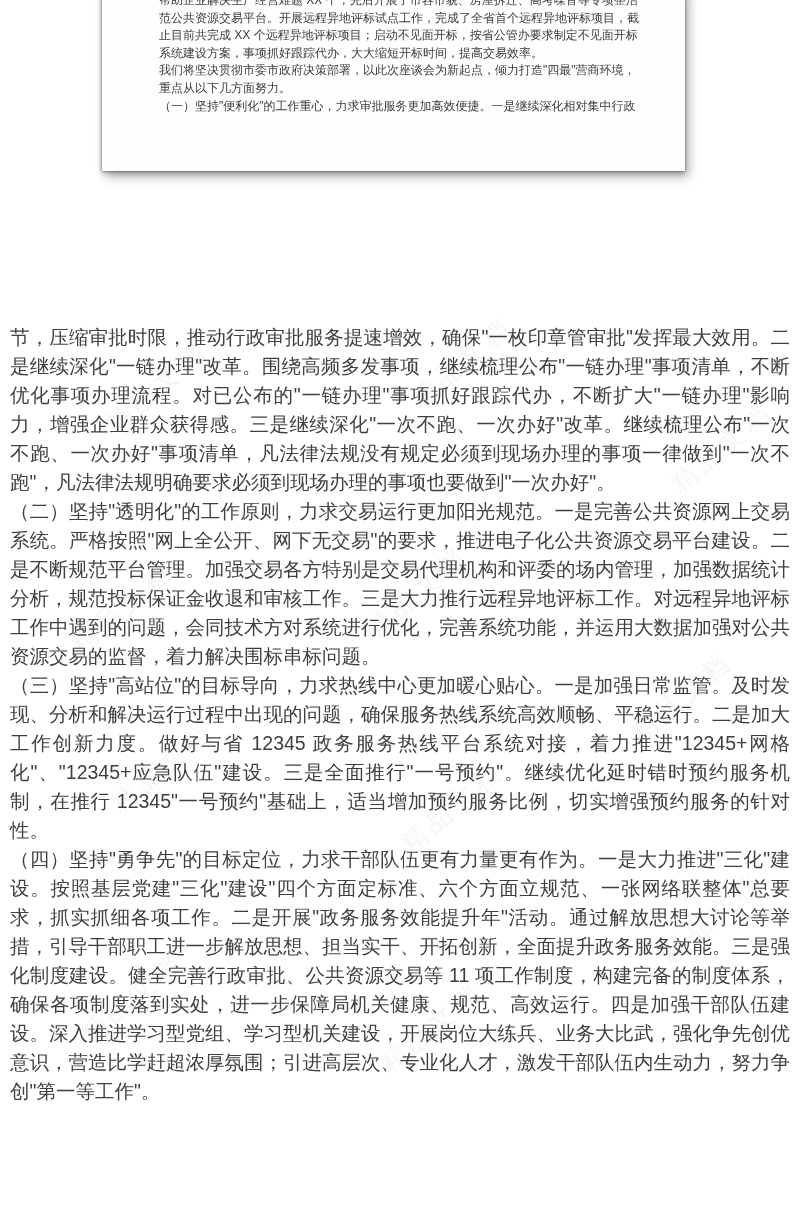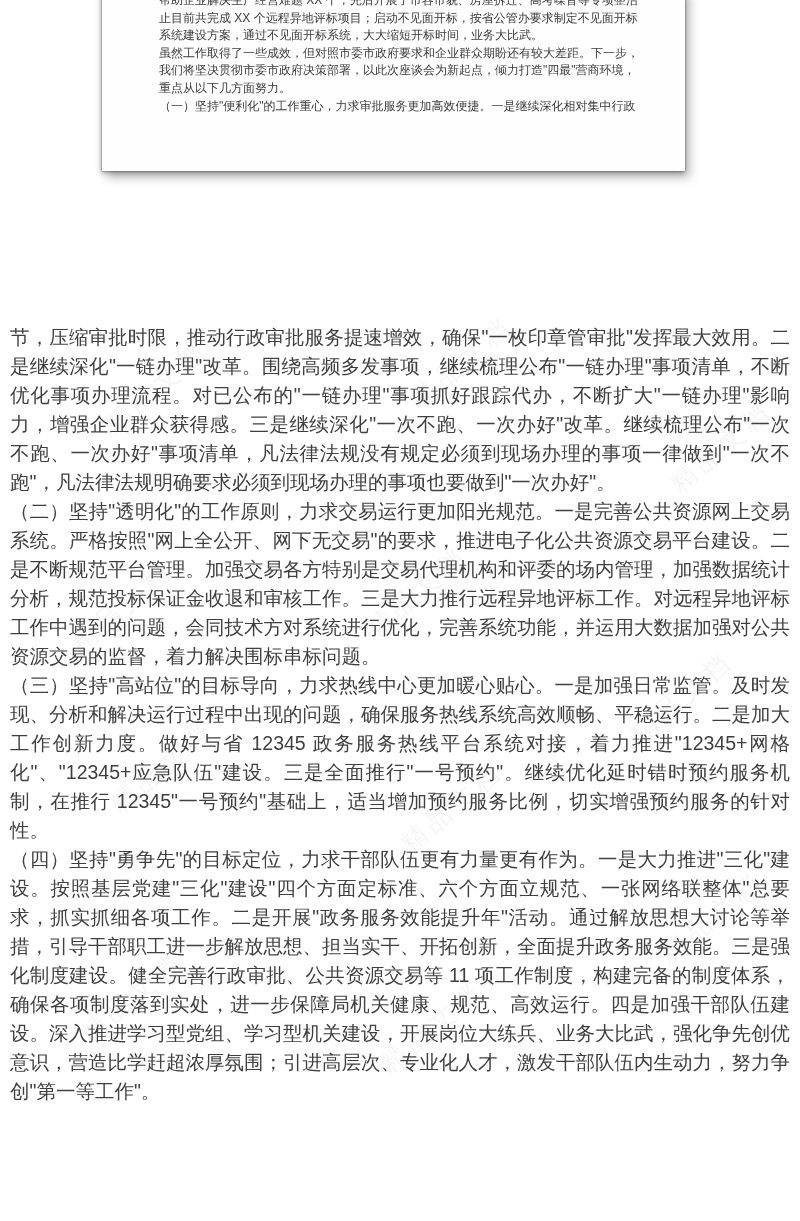--- a/index.html
+++ b/index.html
@@ -74,23 +74,23 @@
 <span class="wm" style="left:620px;top:680px;">精品文档</span>
 <span class="wm" style="left:100px;top:750px;">精品文档</span>
 <span class="wm" style="left:390px;top:790px;">精品文档</span>
 <span class="wm" style="left:650px;top:900px;">精品文档</span>
 <span class="wm" style="left:70px;top:980px;">精品文档</span>
 <span class="wm" style="left:370px;top:1010px;">精品文档</span>
 
 <div class="preview-page">
   <div>
       <div class="preview-line">帮助企业解决生产经营难题 XX 个；先后开展了市容市貌、房屋拆迁、高考噪音等专项整治</div>
+      <div class="preview-line">范公共资源交易平台。开展远程异地评标试点工作，完成了全省首个远程异地评标项目，截</div>
       <div class="preview-line">止目前共完成 XX 个远程异地评标项目；启动不见面开标，按省公管办要求制定不见面开标</div>
-      <div class="preview-line">系统建设方案，通过不见面开标系统，大大缩短开标时间，业务大比武。</div>
-      <div class="preview-line">虽然工作取得了一些成效，但对照市委市政府要求和企业群众期盼还有较大差距。下一步，</div>
+      <div class="preview-line">系统建设方案，事项抓好跟踪代办，大大缩短开标时间，提高交易效率。</div>
       <div class="preview-line">我们将坚决贯彻市委市政府决策部署，以此次座谈会为新起点，倾力打造"四最"营商环境，</div>
       <div class="preview-line">重点从以下几方面努力。</div>
       <div class="preview-line">（一）坚持"便利化"的工作重心，力求审批服务更加高效便捷。一是继续深化相对集中行政</div>
     </div>
 </div>
 
 <div class="doc-body">
     <p class="doc-paragraph">节，压缩审批时限，推动行政审批服务提速增效，确保"一枚印章管审批"发挥最大效用。二是继续深化"一链办理"改革。围绕高频多发事项，继续梳理公布"一链办理"事项清单，不断优化事项办理流程。对已公布的"一链办理"事项抓好跟踪代办，不断扩大"一链办理"影响力，增强企业群众获得感。三是继续深化"一次不跑、一次办好"改革。继续梳理公布"一次不跑、一次办好"事项清单，凡法律法规没有规定必须到现场办理的事项一律做到"一次不跑"，凡法律法规明确要求必须到现场办理的事项也要做到"一次办好"。</p>
     <p class="doc-paragraph">（二）坚持"透明化"的工作原则，力求交易运行更加阳光规范。一是完善公共资源网上交易系统。严格按照"网上全公开、网下无交易"的要求，推进电子化公共资源交易平台建设。二是不断规范平台管理。加强交易各方特别是交易代理机构和评委的场内管理，加强数据统计分析，规范投标保证金收退和审核工作。三是大力推行远程异地评标工作。对远程异地评标工作中遇到的问题，会同技术方对系统进行优化，完善系统功能，并运用大数据加强对公共资源交易的监督，着力解决围标串标问题。</p>
     <p class="doc-paragraph">（三）坚持"高站位"的目标导向，力求热线中心更加暖心贴心。一是加强日常监管。及时发现、分析和解决运行过程中出现的问题，确保服务热线系统高效顺畅、平稳运行。二是加大工作创新力度。做好与省 12345 政务服务热线平台系统对接，着力推进"12345+网格化"、"12345+应急队伍"建设。三是全面推行"一号预约"。继续优化延时错时预约服务机制，在推行 12345"一号预约"基础上，适当增加预约服务比例，切实增强预约服务的针对性。</p>

